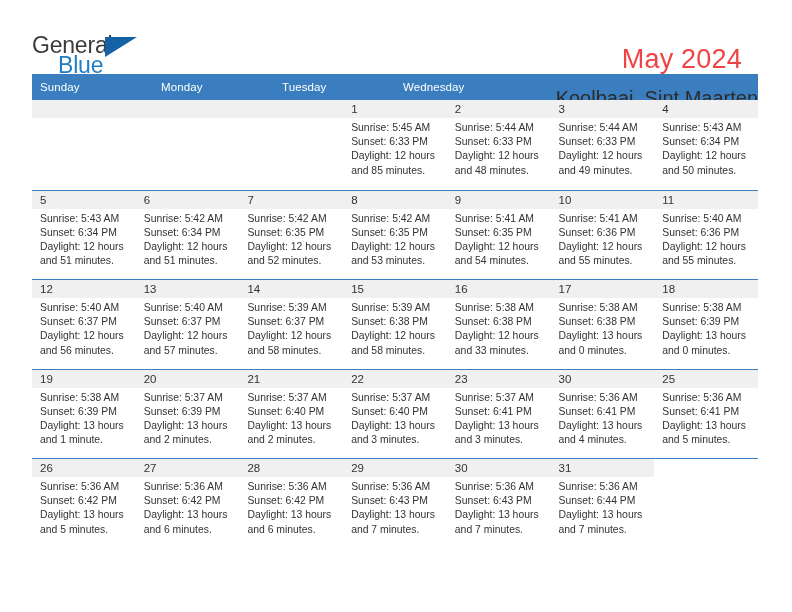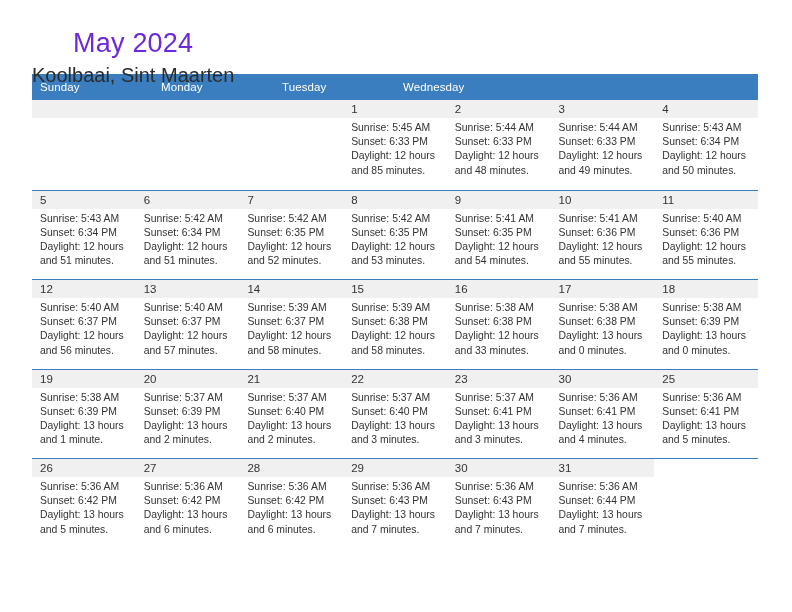--- a/index.html
+++ b/index.html
@@ -59,26 +59,25 @@
     height: 0;
     border-left: 32px solid #1461a6;
     border-bottom: 20px solid transparent;
   }
   .titles {
     text-align: right;
     padding-top: 0px;
   }
   .month-title {
     font-size: 27px;
-    color: #6d28d9;
+    color: #ef4444;
     font-weight: normal;
-    margin: 0;
+    margin: 16px;
     line-height: 30px;
     letter-spacing: 0.2px;
-    text-align: center;
   }
   .location {
     font-size: 20px;
     color: #2b2b2b;
     margin: 9px 0 0 0;
     line-height: 16px;
   }
 
   
   .calendar {
@@ -133,20 +132,25 @@
   }
   .day-cell.empty .day-num-strip { background: #f0f0f0; }
   .day-cell.blank .day-num-strip { background: transparent; }
 </style>
 </head>
 <body>
 
 <div class="page">
 
   <div class="header">
+    <div class="brand">
+      <span class="brand-general">General</span>
+      <span class="brand-tri"></span>
+      <span class="brand-blue">Blue</span>
+    </div>
     <div class="titles">
       <h1 class="month-title">May 2024</h1>
       <p class="location">Koolbaai, Sint Maarten</p>
     </div>
   </div>
 
   <div class="calendar">
     <div class="weekday-row" id="weekday-row">
         <div class="weekday">Sunday</div>
         <div class="weekday">Monday</div>

